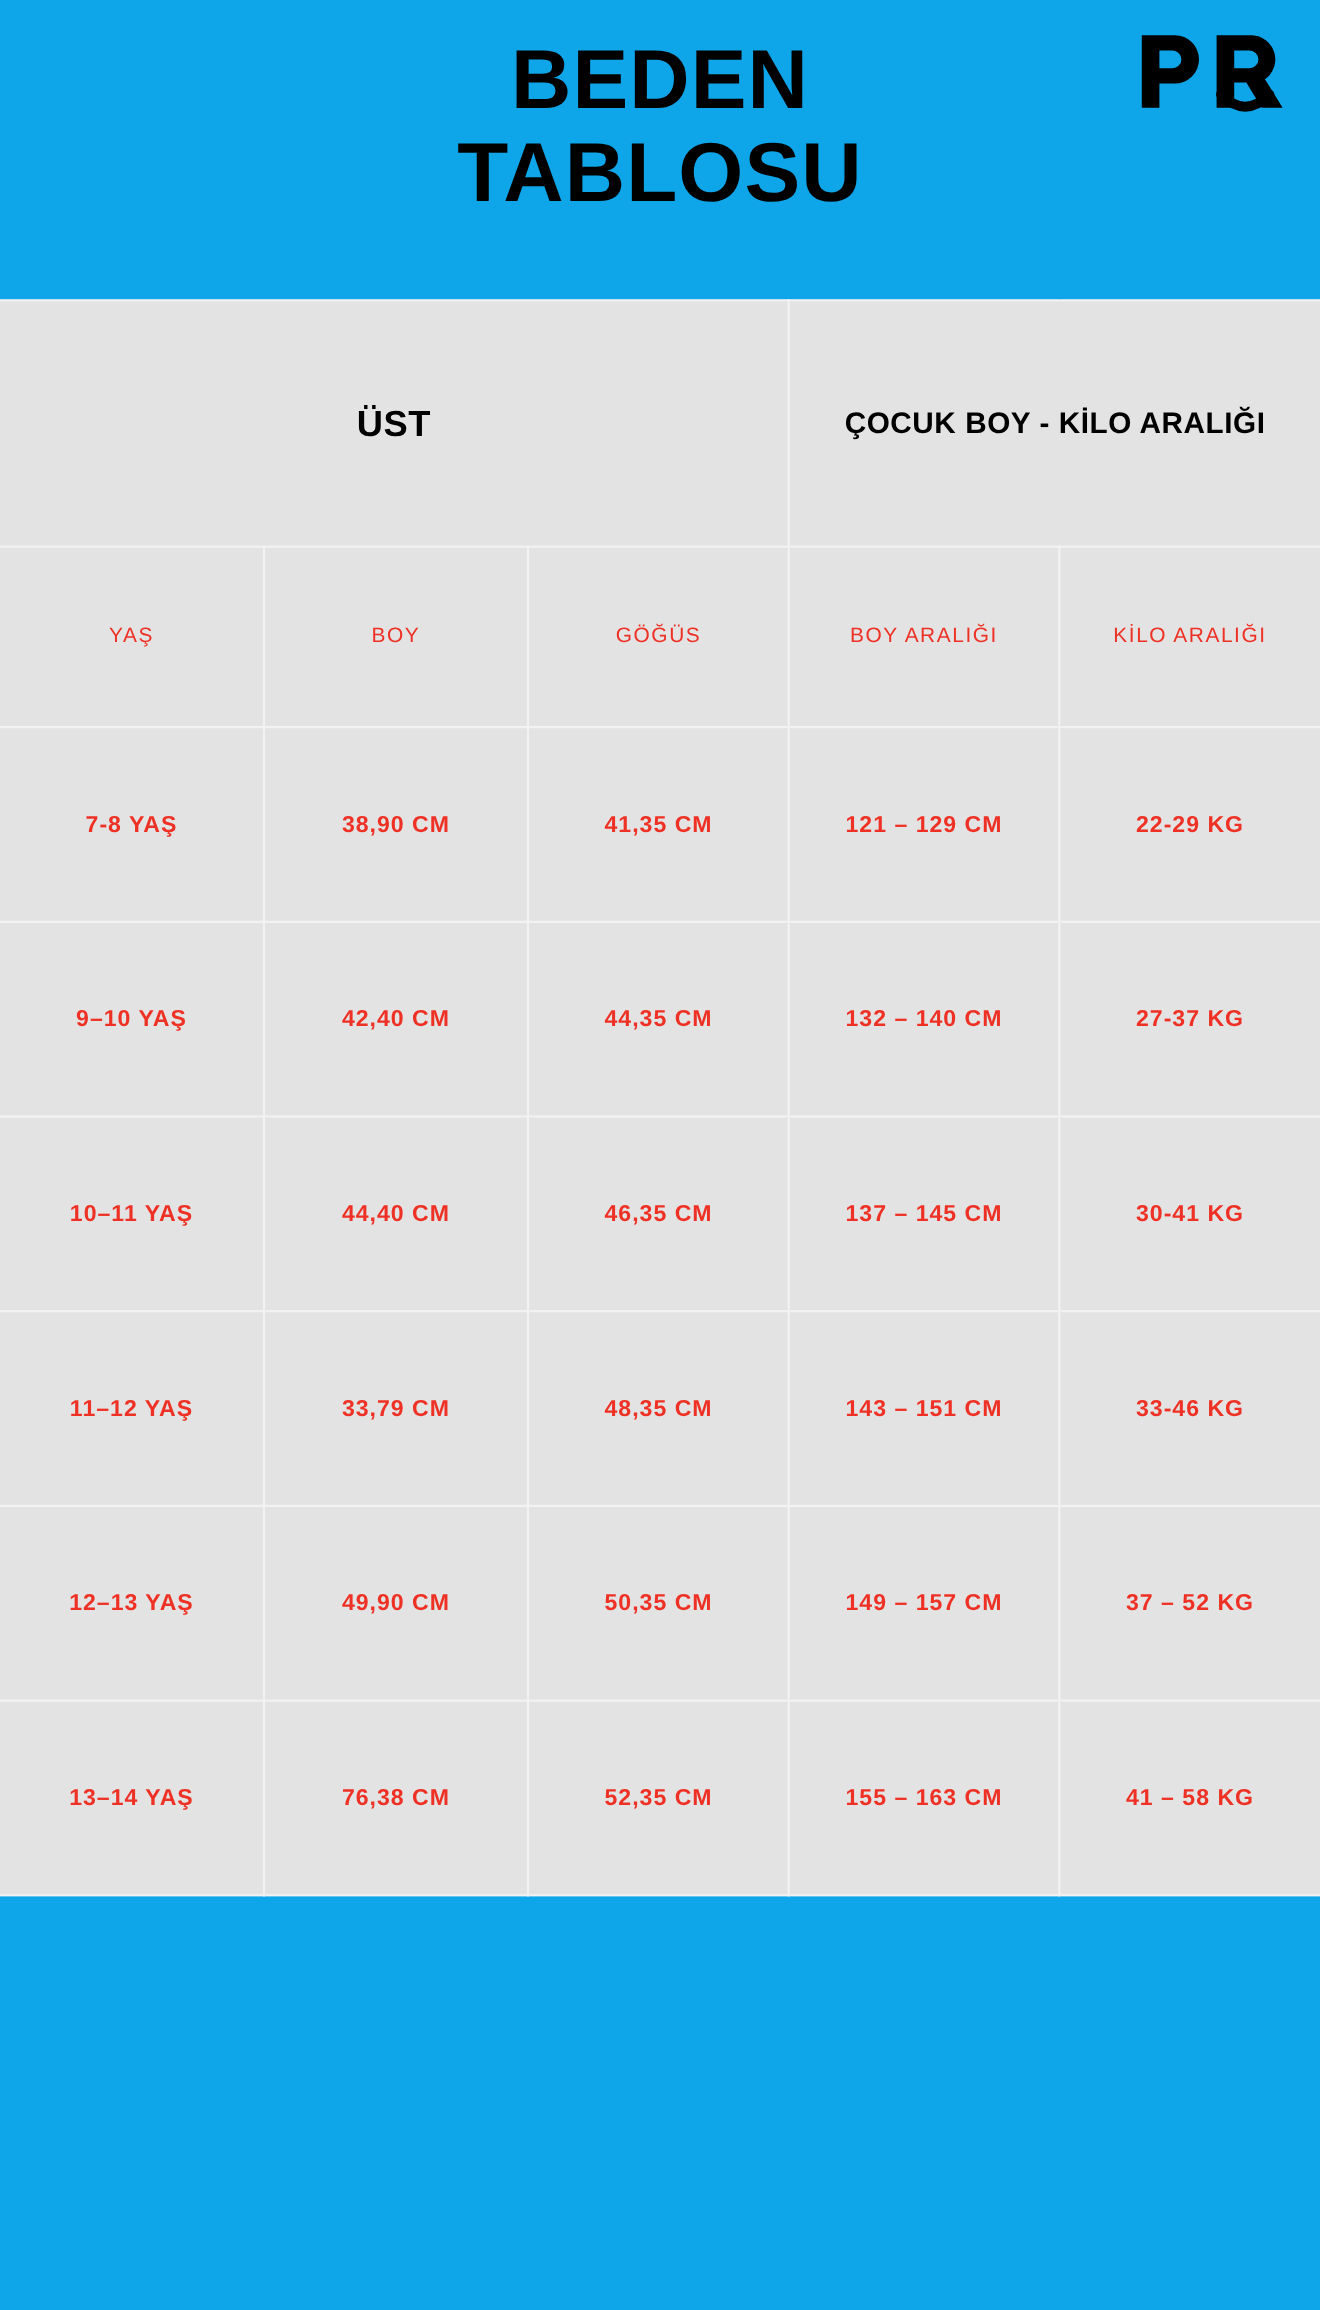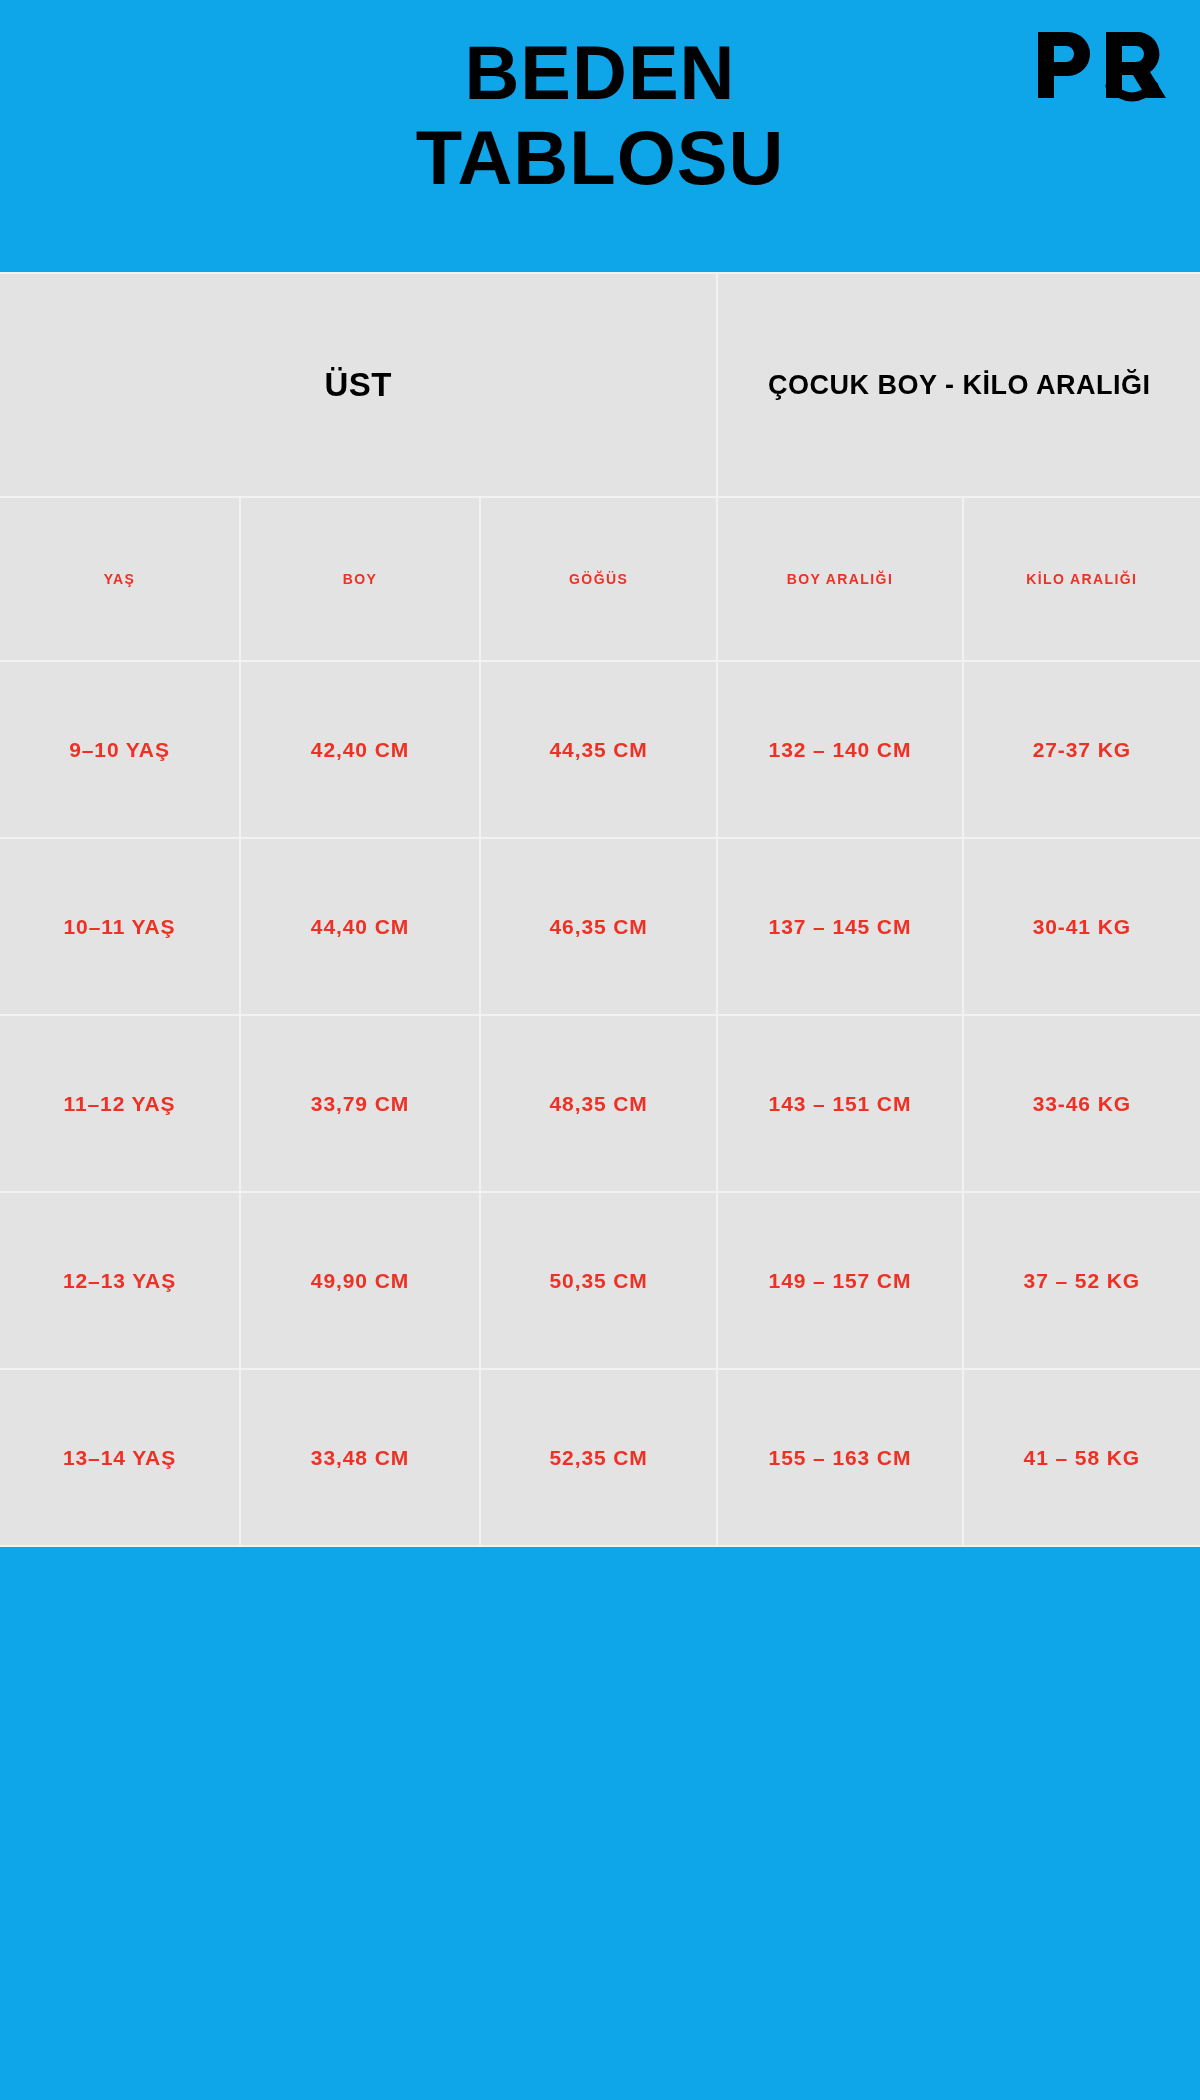--- a/index.html
+++ b/index.html
@@ -83,22 +83,22 @@
     font-weight: 800;
     letter-spacing: 0.5px;
     color: #000;
   }
   .group-row th.big {
     font-size: 33px;
   }
 
   .head-row th {
     height: 162px;
-    font-size: 14px;
-    font-weight: 700;
+    font-size: 19px;
+    font-weight: 400;
     letter-spacing: 1.4px;
     color: #ee3124;
   }
 
   .data-row td {
     height: 175px;
     font-size: 21px;
     font-weight: 800;
     letter-spacing: 0.9px;
     color: #ee3124;
@@ -149,20 +149,27 @@
       <tr class="head-row">
         <th>YAŞ</th>
         <th>BOY</th>
         <th>GÖĞÜS</th>
         <th>BOY ARALIĞI</th>
         <th>KİLO ARALIĞI</th>
       </tr>
     </thead>
     <tbody>
       <tr class="data-row">
+        <td>7-8 YAŞ</td>
+        <td>38,90 CM</td>
+        <td>41,35 CM</td>
+        <td>121 – 129 CM</td>
+        <td>22-29 KG</td>
+      </tr>
+      <tr class="data-row">
         <td>9–10 YAŞ</td>
         <td>42,40 CM</td>
         <td>44,35 CM</td>
         <td>132 – 140 CM</td>
         <td>27-37 KG</td>
       </tr>
       <tr class="data-row">
         <td>10–11 YAŞ</td>
         <td>44,40 CM</td>
         <td>46,35 CM</td>
@@ -178,21 +185,21 @@
       </tr>
       <tr class="data-row">
         <td>12–13 YAŞ</td>
         <td>49,90 CM</td>
         <td>50,35 CM</td>
         <td>149 – 157 CM</td>
         <td>37 – 52 KG</td>
       </tr>
       <tr class="data-row">
         <td>13–14 YAŞ</td>
-        <td>33,48 CM</td>
+        <td>76,38 CM</td>
         <td>52,35 CM</td>
         <td>155 – 163 CM</td>
         <td>41 – 58 KG</td>
       </tr>
     </tbody>
   </table>
 
 </div>
 
 </body></html>

